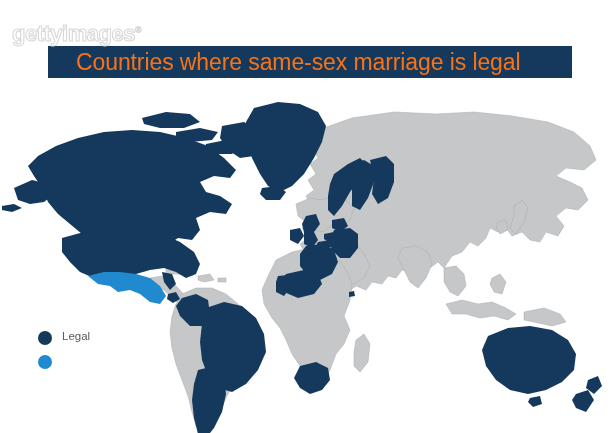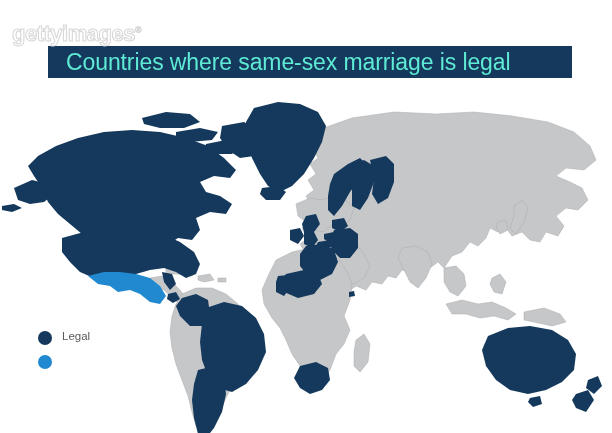--- a/index.html
+++ b/index.html
@@ -49,25 +49,25 @@
     left: 48px;
     top: 34px;
     width: 524px;
     height: 32px;
     background: #14395c;
     z-index: 30;
     display: flex;
     align-items: center;
   }
   #title-text {
-    color: #5eead4;
+    color: #f97316;
     font-size: 23px;
     font-weight: normal;
     line-height: 1;
-    padding-left: 18px;
+    padding-left: 28px;
     white-space: nowrap;
     letter-spacing: -0.1px;
     font-family: "Liberation Sans", sans-serif;
   }
 
   
   #map-wrap {
     position: absolute;
     left: 0;
     top: 70px;

